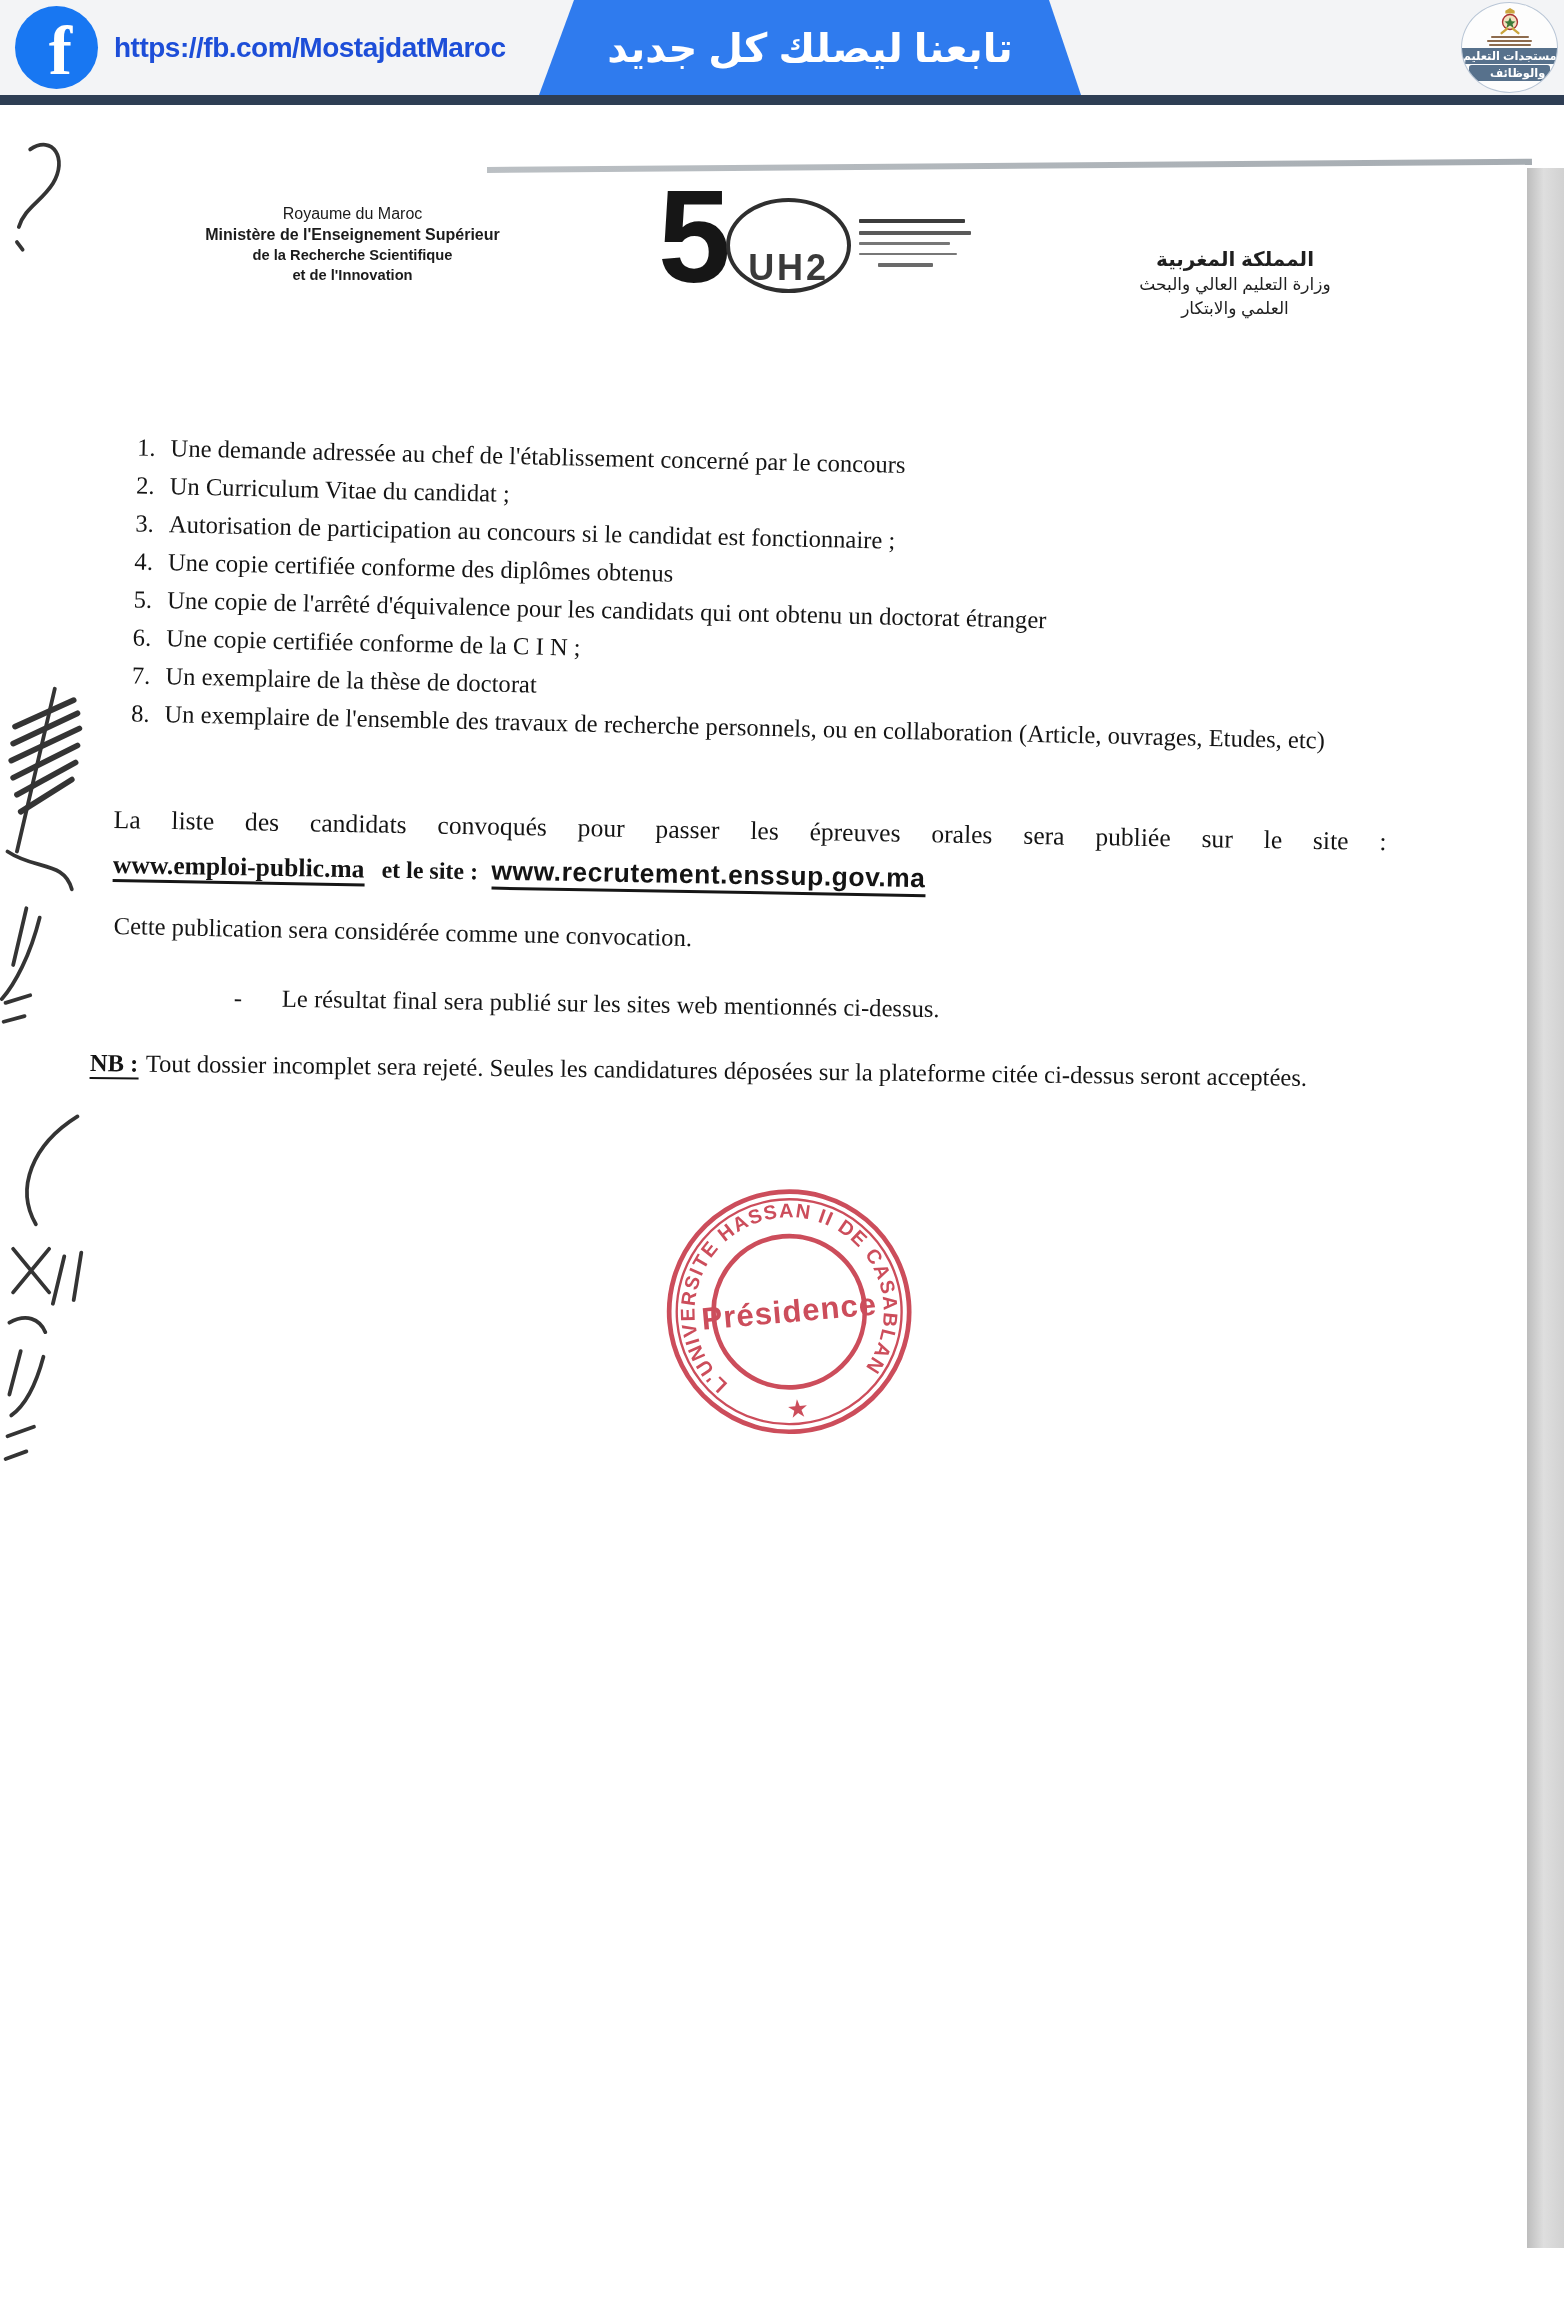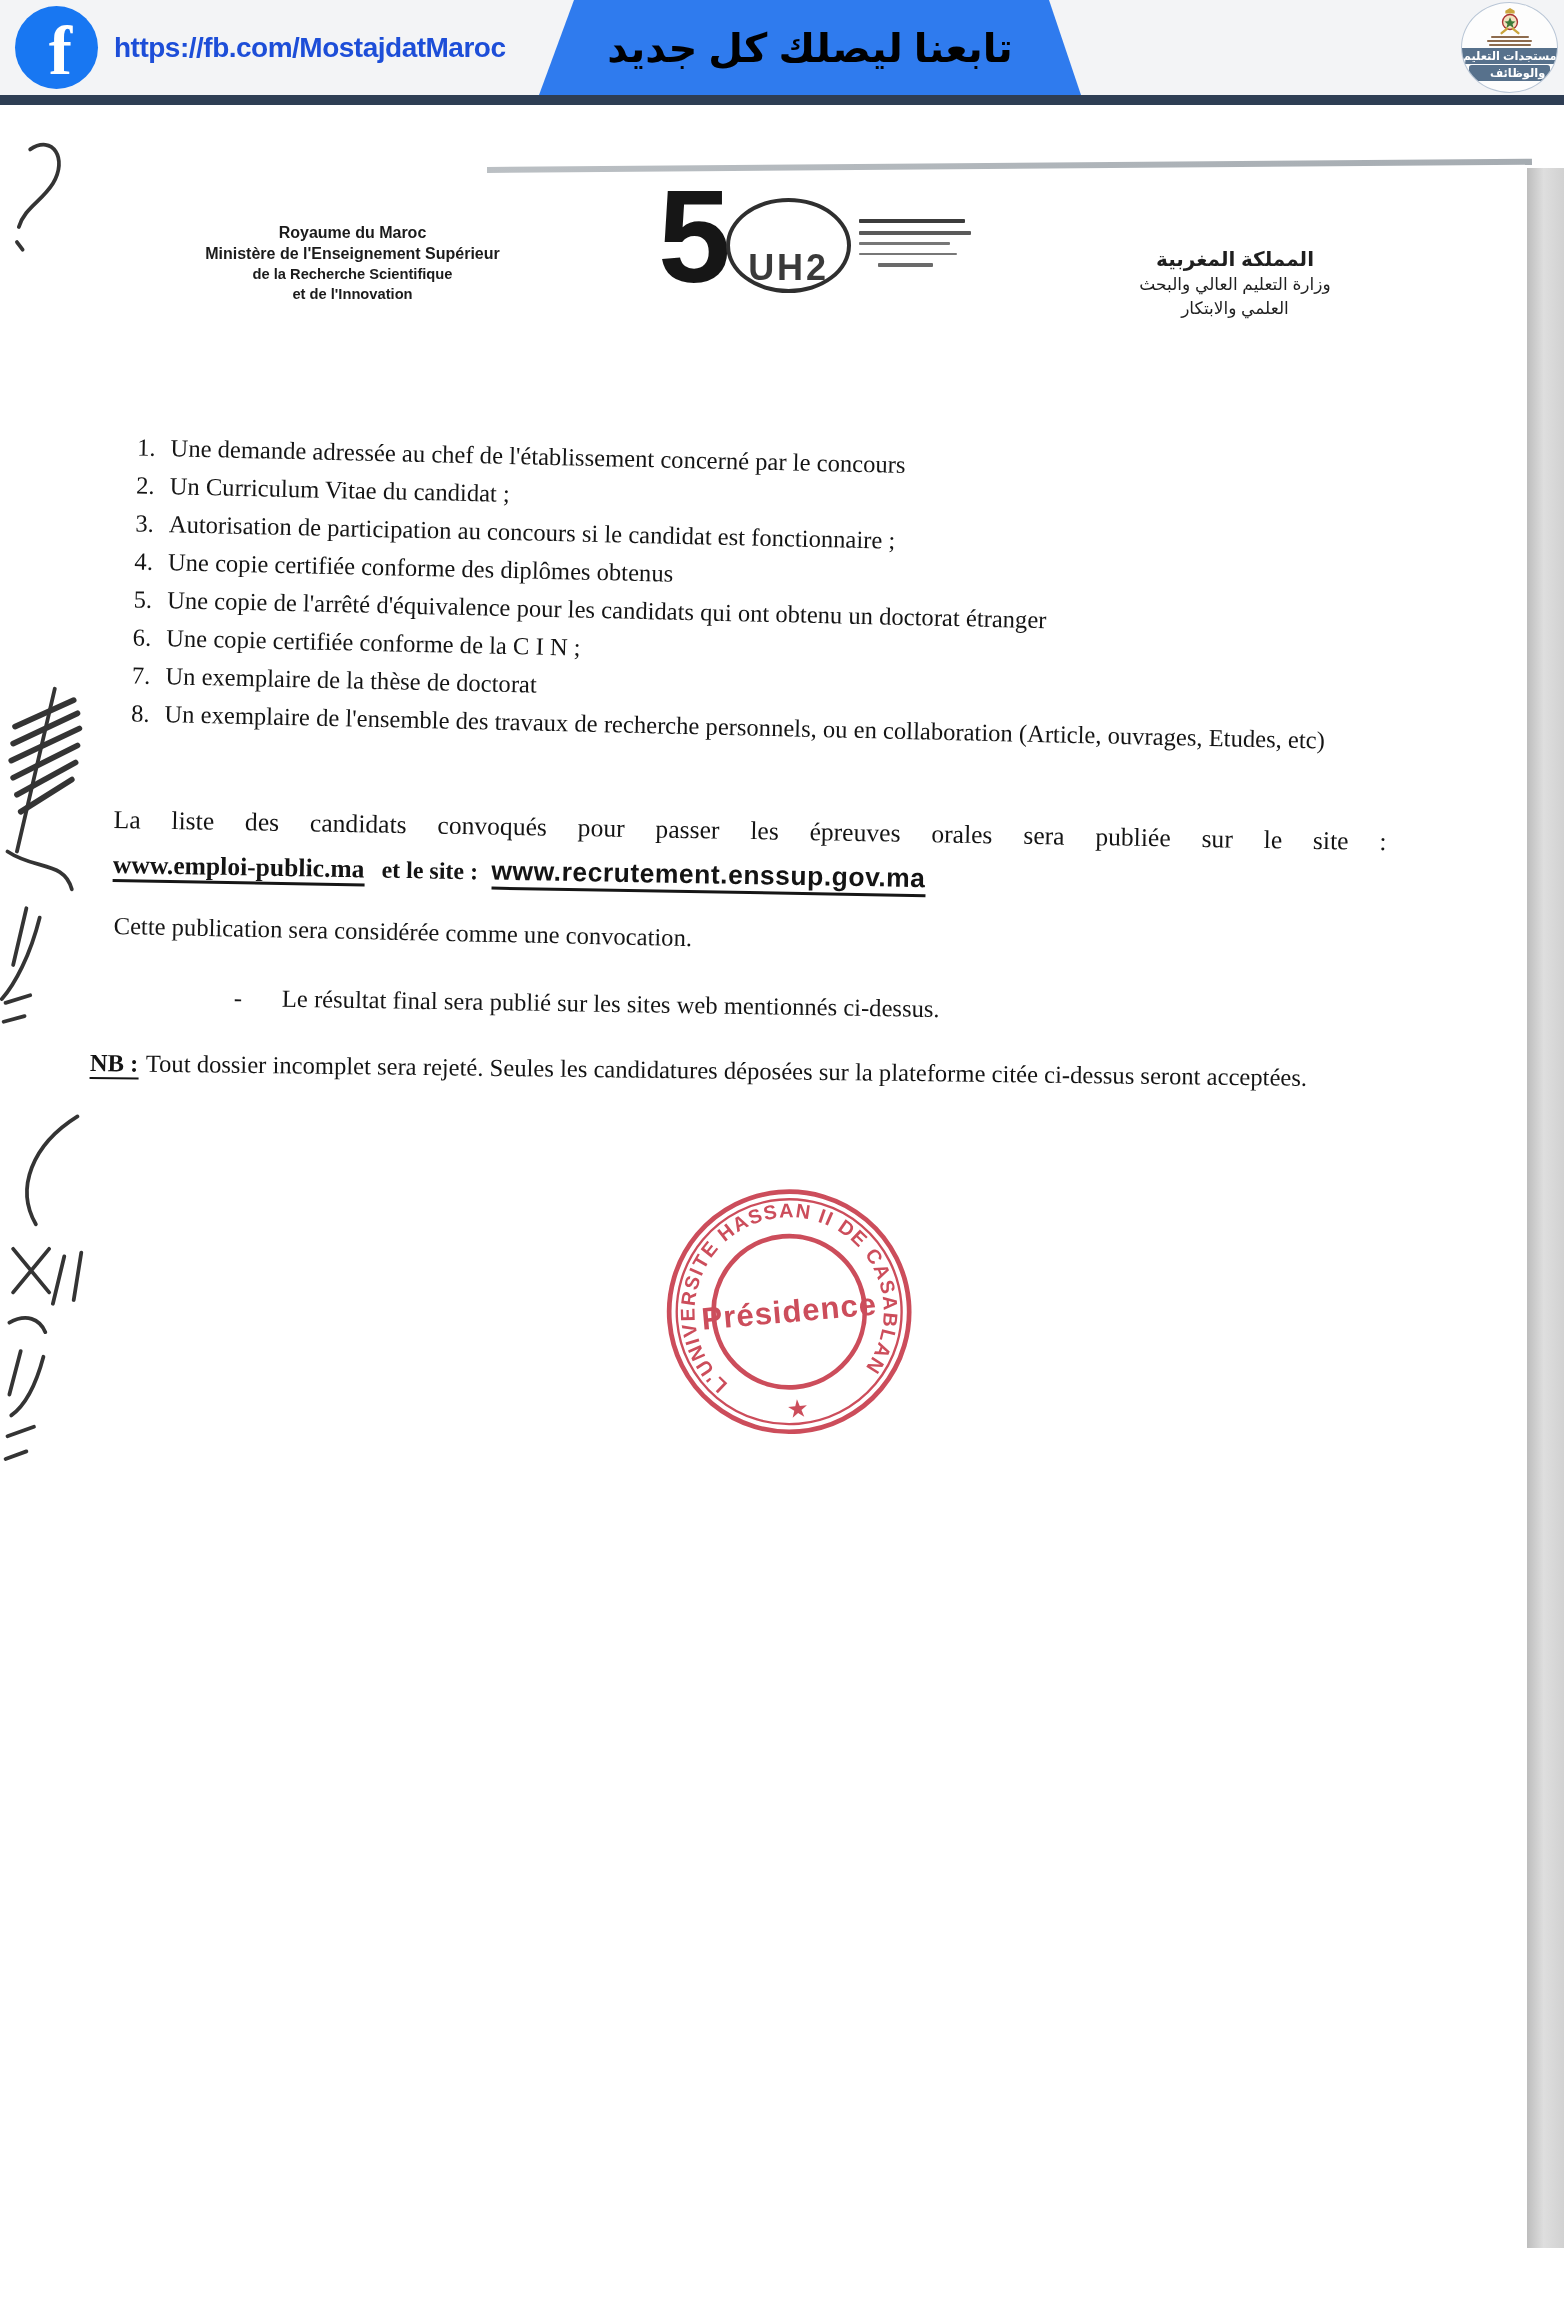--- a/index.html
+++ b/index.html
@@ -11,21 +11,21 @@
           border-bottom:10.4px solid #2e3e54;}
   .fb-circle{position:absolute;left:15px;top:5.7px;width:83px;height:83px;border-radius:50%;
              background:#1877f2;display:flex;align-items:flex-end;justify-content:center;overflow:hidden;}
   .fb-f{color:#ffffff;font-weight:bold;font-size:70px;line-height:76px;font-family:"Liberation Serif",serif;
         transform:translateX(3.8px);}
   .fb-url{position:absolute;left:114px;top:0;height:95px;line-height:95px;
           font-size:28px;font-weight:bold;color:#1d4ed8;letter-spacing:-0.5px;white-space:nowrap;}
   .ribbon{position:absolute;left:539px;top:0;width:542px;height:95px;background:#2f7bee;
           clip-path:polygon(35px 0,510px 0,542px 100%,0 100%);
           display:flex;align-items:center;justify-content:center;}
-  .ribbon span{color:#000000;font-size:40px;font-weight:bold;direction:rtl;white-space:nowrap;}
+  .ribbon span{color:#ffffff;font-size:40px;font-weight:bold;direction:rtl;white-space:nowrap;}
   .page-name{position:absolute;right:116px;top:0;height:95px;line-height:98px;
              font-size:36px;font-weight:bold;color:#3d4e63;direction:rtl;white-space:nowrap;}
   .badge{position:absolute;left:1461px;top:1.9px;width:97px;height:91px;border-radius:50%;
          background:#fdfdfd;border:1.9px solid #b9c6d6;box-sizing:border-box;overflow:hidden;
          display:flex;flex-direction:column;align-items:center;}
   .coa{margin-top:4.7px;}
   .coa-lines{display:flex;flex-direction:column;align-items:center;gap:1.9px;margin:0.9px 0 1.9px 0;}
   .coa-lines i{display:block;height:1.9px;background:#8d6b4d;border-radius:0.9px;}
   .coa-lines i:nth-child(1){width:38px;}
   .coa-lines i:nth-child(2){width:45px;}
@@ -37,21 +37,21 @@
   
   .paper-top-edge{position:absolute;left:487px;top:167px;width:1045px;height:5.7px;
                   background:linear-gradient(to right,#aab0b5,#8f979e);opacity:.8;
                   transform:rotate(-0.45deg);transform-origin:left center;}
   .paper-right-shadow{position:absolute;left:1527px;top:168px;width:37px;height:2080px;
                       background:linear-gradient(to right,#bdbdbd,#dedede 45%,#d1d1d1);}
   .scribbles{position:absolute;left:-1.9px;top:121px;}
 
   
   .min-fr{position:absolute;left:163px;top:203px;width:379px;text-align:center;color:#1b1b1b;}
-  .min-fr .l1{font-size:16px;font-weight:bold;line-height:21px;margin-top:19px;}
+  .min-fr .l1{font-size:16px;font-weight:normal;line-height:21px;}
   .min-fr .l2{font-size:16px;font-weight:bold;line-height:21px;}
   .min-fr .l3,.min-fr .l4{font-size:14.7px;font-weight:bold;line-height:20px;}
 
   .logo50{position:absolute;left:658px;top:192px;width:312px;height:114px;}
   .logo50 .five{position:absolute;left:0;top:-21px;font-size:131px;font-weight:bold;color:#161616;
                 line-height:132px;font-stretch:condensed;}
   .logo50 .oval{position:absolute;left:68px;top:5.7px;width:125px;height:95px;border:4.7px solid #2f2f2f;
                 border-radius:50%;box-sizing:border-box;display:flex;align-items:flex-end;justify-content:center;
                 background:transparent;}
   .logo50 .uh2{font-size:36px;font-weight:bold;color:#3a3a3a;letter-spacing:2.8px;}

